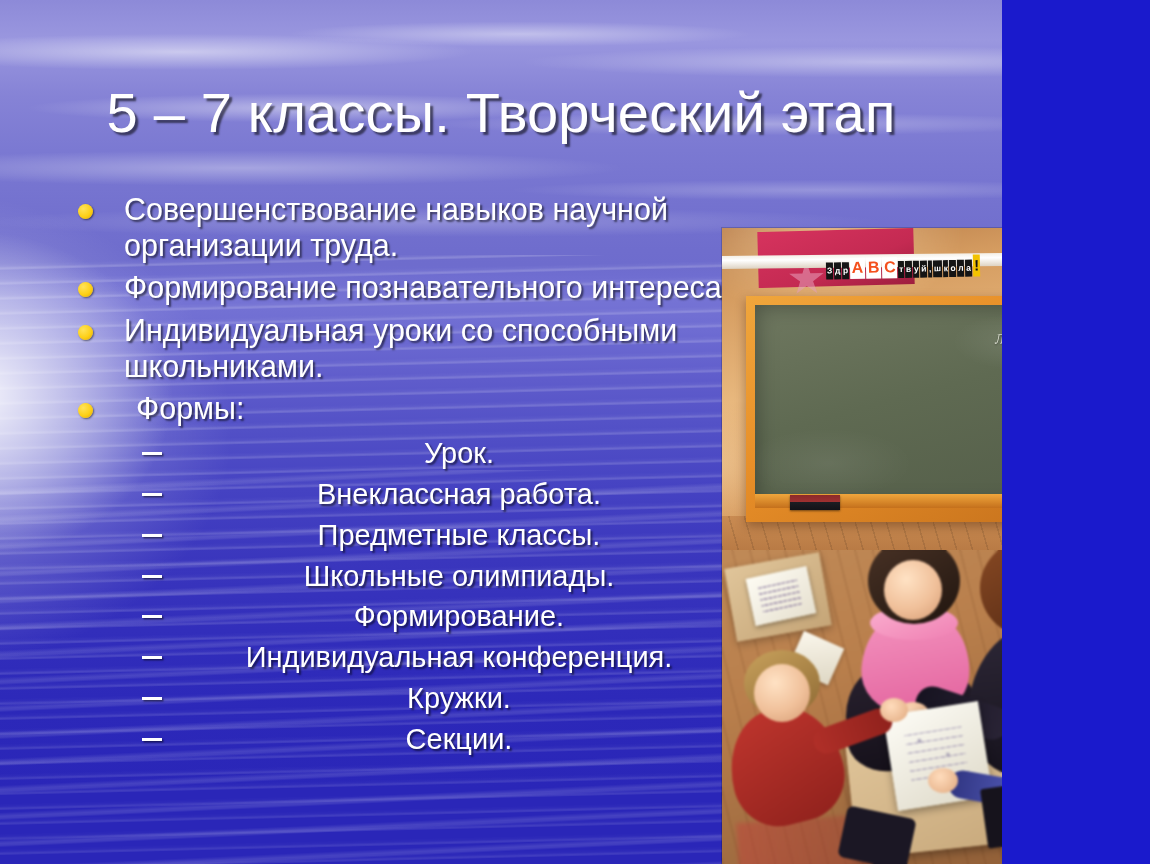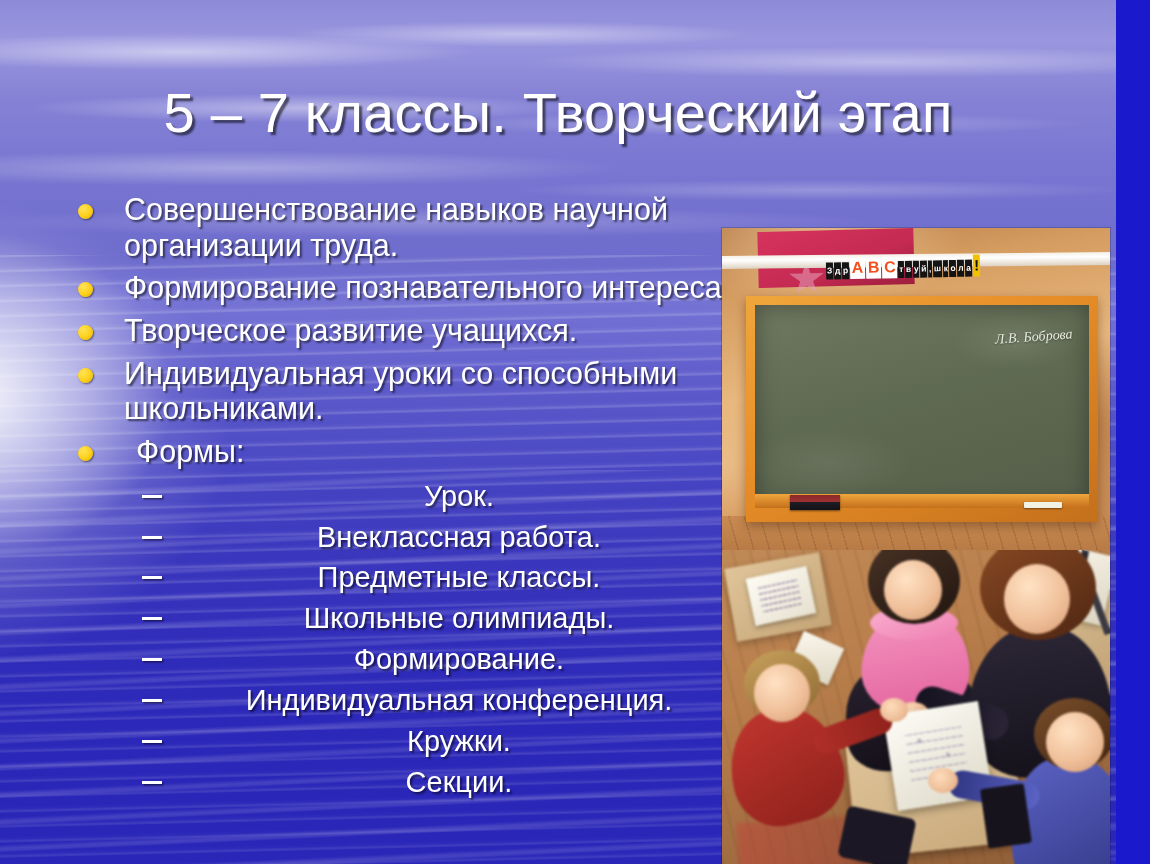--- a/index.html
+++ b/index.html
@@ -10,21 +10,21 @@
   body {
     width: 1150px;
     height: 864px;
     overflow: hidden;
     font-family: "Liberation Sans", sans-serif;
   }
 
   
   #slide {
     position: relative;
-    width: 1116px;
+    width: 1002px;
     height: 864px;
     overflow: hidden;
     background: #3b82f6;
   }
 
   
   .bg-layer { position: absolute; left: 0; top: 0; width: 100%; height: 100%; }
 
   
   .bg-base {
@@ -422,24 +422,20 @@
     <div class="b1 spaced">
       <span class="dot"></span>
       <span>Совершенствование навыков научной организации труда.</span>
     </div>
 
     <div class="b1 spaced">
       <span class="dot"></span>
       <span>Формирование познавательного интереса.</span>
     </div>
 
-    <div class="b1 spaced">
-      <span class="dot"></span>
-      <span>Творческое развитие учащихся.</span>
-    </div>
 
     <div class="b1 spaced">
       <span class="dot"></span>
       <span>Индивидуальная уроки со способными школьниками.</span>
     </div>
 
     <div class="b1 lead spaced">
       <span class="dot"></span>
       <span> Формы:</span>
     </div>

